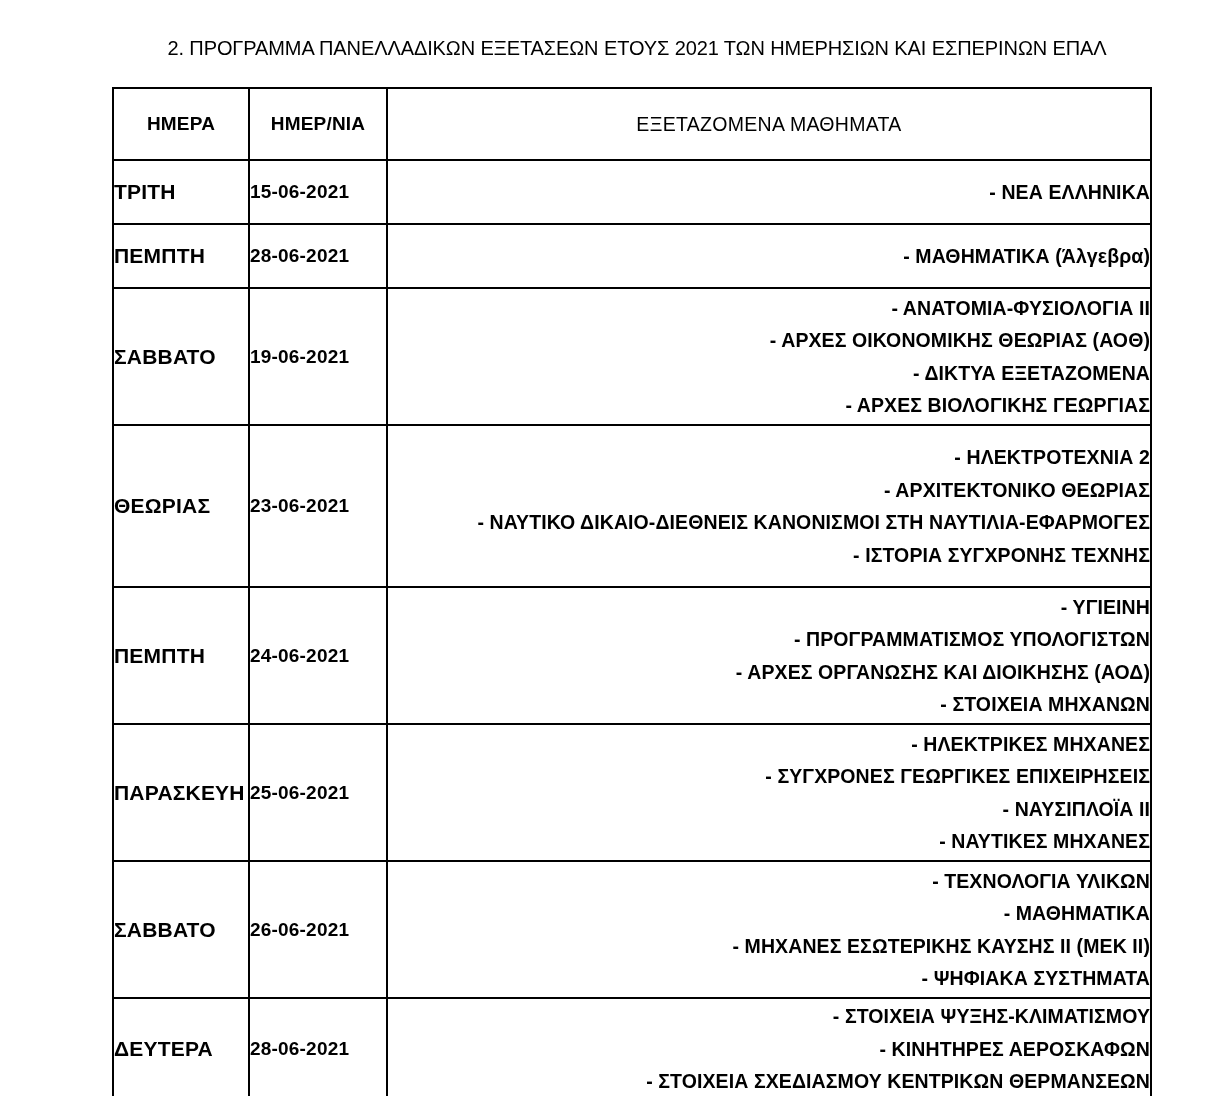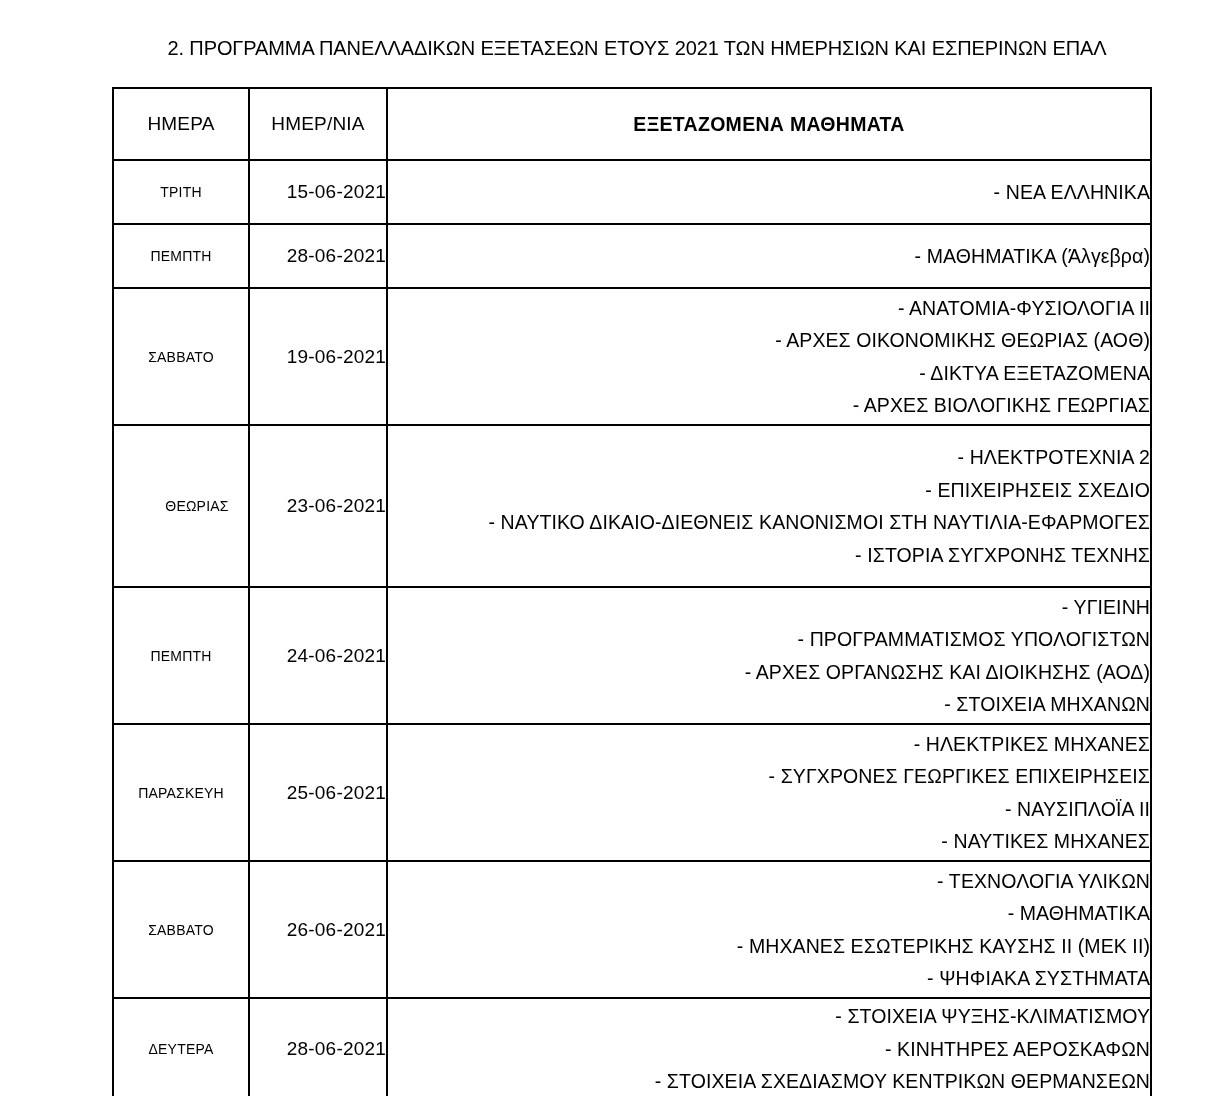--- a/index.html
+++ b/index.html
@@ -45,51 +45,51 @@
     top: 87px;
     width: 1038px;
     border-collapse: collapse;
     table-layout: fixed;
   }
   .exam-table td,
   .exam-table th {
     border: 2.2px solid #000000;
     vertical-align: middle;
     padding: 0;
-    font-weight: normal;
+    font-weight: bold;
   }
 
   col.col-day  { width: 136px; }
   col.col-date { width: 138px; }
   col.col-subj { width: 764px; }
 
   
   .hdr-cell {
     height: 70px;
     text-align: center;
     font-size: 19px;
     font-weight: bold;
     letter-spacing: 0.2px;
   }
   .hdr-cell.subj {
-    font-weight: bold;
+    font-weight: normal;
     font-size: 19.5px;
     letter-spacing: 0.3px;
   }
 
   
   .day-cell {
-    text-align: center;
+    text-align: left;
     padding-left: 14px;
-    font-size: 14px;
+    font-size: 21px;
     letter-spacing: 0.2px;
   }
   
   .date-cell {
-    text-align: right;
+    text-align: left;
     font-size: 19px;
     font-weight: bold;
     letter-spacing: 0.2px;
     border-radius: 13px;
   }
   
   .subj-cell {
     text-align: right;
     padding: 9px 6px 9px 15px;
     font-size: 19.5px;
@@ -98,21 +98,21 @@
   }
   .subj-line {
     white-space: nowrap;
   }
   .subj-line.wrap {
     white-space: normal;
   }
 
   tr.r-single td { height: 62px; }
   tr.r-quad   td { height: 135px; margin-left: 31px; }
-  tr.r-penta  td { height: 160px; padding-left: 32px; }
+  tr.r-penta  td { height: 160px; }
   tr.r-triple td { height: 100px; }
 </style>
 </head>
 <body>
 
 <div class="page">
 
   <div class="doc-title">2. ΠΡΟΓΡΑΜΜΑ ΠΑΝΕΛΛΑΔΙΚΩΝ ΕΞΕΤΑΣΕΩΝ ΕΤΟΥΣ 2021 ΤΩΝ ΗΜΕΡΗΣΙΩΝ ΚΑΙ ΕΣΠΕΡΙΝΩΝ ΕΠΑΛ</div>
 
   <table class="exam-table">
@@ -155,21 +155,21 @@
           <div class="subj-line">- ΔΙΚΤΥΑ ΕΞΕΤΑΖΟΜΕΝΑ</div>
           <div class="subj-line">- ΑΡΧΕΣ ΒΙΟΛΟΓΙΚΗΣ ΓΕΩΡΓΙΑΣ</div>
         </td>
       </tr>
 
       <tr class="r-penta">
         <td class="day-cell">ΘΕΩΡΙΑΣ</td>
         <td class="date-cell">23-06-2021</td>
         <td class="subj-cell">
           <div class="subj-line">- ΗΛΕΚΤΡΟΤΕΧΝΙΑ 2</div>
-          <div class="subj-line">- ΕΠΙΧΕΙΡΗΣΕΙΣ ΣΧΕΔΙΟ</div>
+          <div class="subj-line">- ΑΡΧΙΤΕΚΤΟΝΙΚΟ ΘΕΩΡΙΑΣ</div>
           <div class="subj-line wrap">- ΝΑΥΤΙΚΟ ΔΙΚΑΙΟ-ΔΙΕΘΝΕΙΣ ΚΑΝΟΝΙΣΜΟΙ ΣΤΗ ΝΑΥΤΙΛΙΑ-ΕΦΑΡΜΟΓΕΣ</div>
           <div class="subj-line">- ΙΣΤΟΡΙΑ ΣΥΓΧΡΟΝΗΣ ΤΕΧΝΗΣ</div>
         </td>
       </tr>
 
       <tr class="r-quad">
         <td class="day-cell">ΠΕΜΠΤΗ</td>
         <td class="date-cell">24-06-2021</td>
         <td class="subj-cell">
           <div class="subj-line">- ΥΓΙΕΙΝΗ</div>

